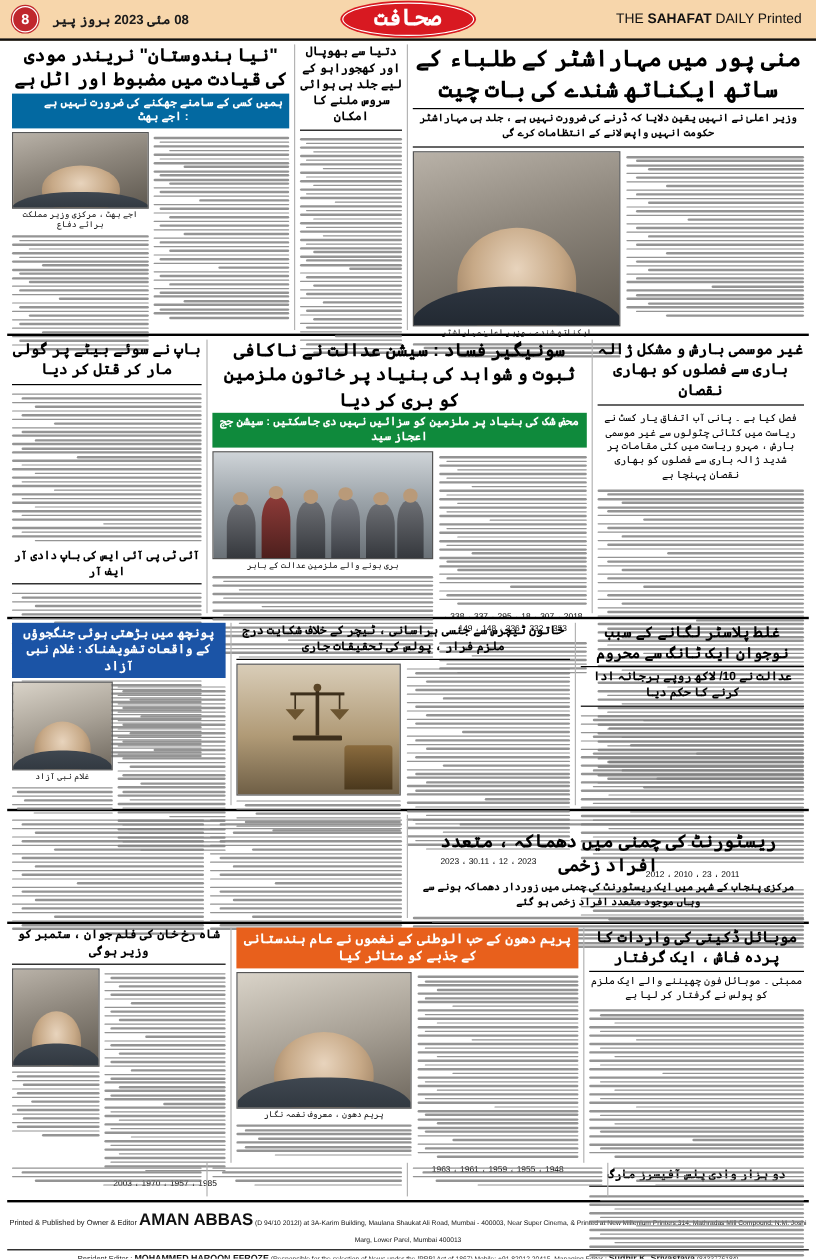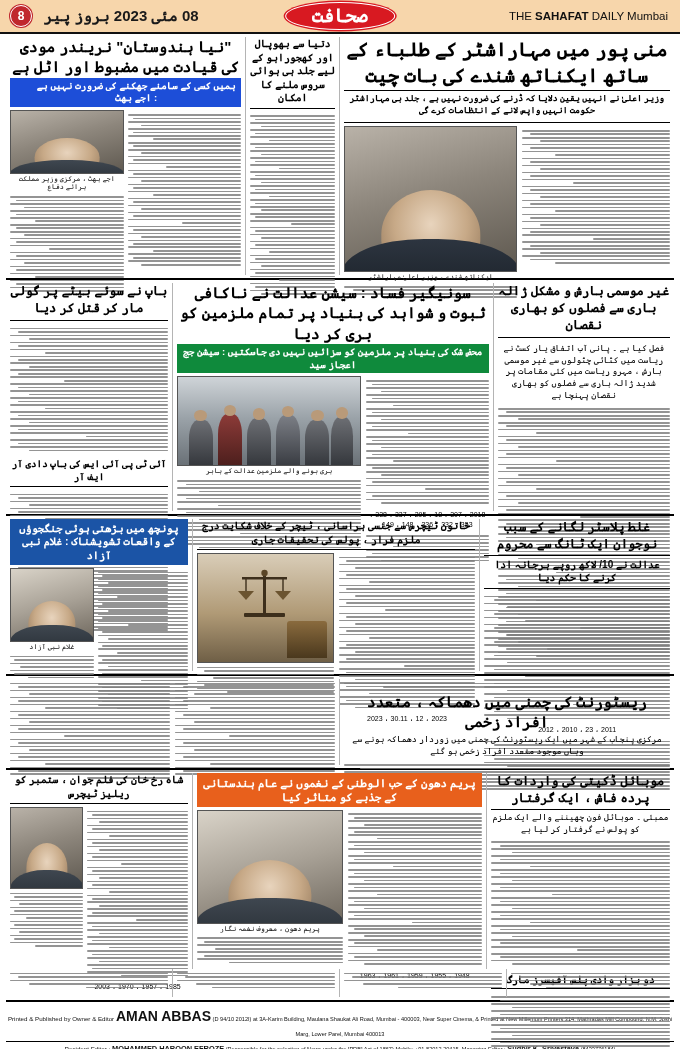--- a/index.html
+++ b/index.html
@@ -16,21 +16,21 @@
     position:relative;height:32px;background:#f7d6ab;
     border-bottom:2px solid #111;display:flex;align-items:center;
   }
   .page-badge{
     width:20px;height:20px;border-radius:50%;background:#c0272d;color:#fff;
     font-size:12px;font-weight:bold;display:flex;align-items:center;justify-content:center;
     margin-left:10px;margin-right:12px;border:1px solid #fff;
     box-shadow:0 0 0 1px #c0272d;
   }
   .dateline{
-    font-size:15px;font-weight:bold;color:#1a1a1a;direction:rtl;
+    font-size:11px;font-weight:bold;color:#1a1a1a;direction:rtl;
     letter-spacing:-.2px;
   }
   .logo-wrap{
     position:absolute;left:50%;top:50%;transform:translate(-50%,-50%);
   }
   .logo-oval{
     background:#d81921;color:#fff;border-radius:50%/50%;
     padding:3px 26px;font-size:19px;font-weight:bold;direction:rtl;
     border:1.5px solid #fff;box-shadow:0 0 0 1.5px #d81921;
     line-height:1.05;letter-spacing:-1px;
@@ -63,21 +63,21 @@
   .hl-underline{border-bottom:1.5px solid #000;padding-bottom:2px;}
 
   .kicker{
     direction:rtl;text-align:center;font-size:8.5px;font-weight:bold;
     line-height:1.4;color:#000;padding:2px 1px;
   }
   .band{
     direction:rtl;text-align:center;font-weight:bold;color:#fff;
     font-size:9.5px;padding:2.5px 3px;line-height:1.3;
   }
-  .band-pink{background:#1d4ed8;padding-left:24px;}
+  .band-pink{background:#0369a1;padding-left:24px;}
   .band-green{background:#0f8a3c;}
   .band-blue{background:#1b54a6;}
   .band-orange{background:#e8601c;}
 
   
   .txt{direction:rtl;padding:2px 0;}
   .ln{
     height:2px;background:#7c7c7c;margin:2.4px 0;border-radius:1px;
     opacity:.82;
   }
@@ -140,21 +140,21 @@
 
 <div class="page">
 
   <div class="masthead">
     <div class="page-badge">8</div>
     <div class="dateline">08 مئی 2023 بروز پیر</div>
     <div class="logo-wrap">
       <div class="logo-oval">صحافت</div>
     </div>
     <div class="eng-title">
-      <span>THE </span><b>SAHAFAT</b><span> DAILY Mumbai</span>
+      <span>THE </span><b>SAHAFAT</b><span> DAILY Printed</span>
     </div>
   </div>
 
   <div class="body-area">
 
     <div class="row" style="height:238px;margin-top:3px;">
 
       <div class="col" style="width:50%;">
         <div class="hl hl-xl hl-underline">منی پور میں مہاراشٹر کے طلباء کے ساتھ ایکناتھ شندے کی بات چیت</div>
         <div class="kicker">وزیر اعلیٰ نے انہیں یقین دلایا کہ ڈرنے کی ضرورت نہیں ہے ، جلد ہی مہاراشٹر حکومت انہیں واپس لانے کے انتظامات کرے گی</div>
@@ -443,21 +443,21 @@
             <div class="ln s1"></div>
             <div class="ln s3"></div>
           <div class="ln s1"></div>
             <div class="ln s2"></div>
             <div class="ln s1"></div>
             <div class="ln s4"></div>
         </div>
       </div>
 
       <div class="col" style="width:48%;">
-        <div class="hl hl-lg">سونیگیر فساد : سیشن عدالت نے ناکافی ثبوت و شواہد کی بنیاد پر تمام ملزمین کو بری کر دیا</div>
+        <div class="hl hl-lg">سونیگیر فساد : سیشن عدالت نے ناکافی ثبوت و شواہد کی بنیاد پر خاتون ملزمین کو بری کر دیا</div>
         <div class="band band-green">محض شک کی بنیاد پر ملزمین کو سزائیں نہیں دی جاسکتیں : سیشن جج اعجاز سید</div>
         <div style="display:flex;direction:rtl;gap:5px;margin-top:3px;">
           <div style="width:40%;">
             <div class="txt dense">
               <div class="ln s1"></div>
                 <div class="ln s2"></div>
                 <div class="ln s1"></div>
                 <div class="ln s3"></div>
               <div class="ln s1"></div>
                 <div class="ln s2"></div>
@@ -840,21 +840,21 @@
 
     <div class="rule-h thick"></div>
 
     <div class="row" style="height:86px;">
       <div class="col" style="width:50%;">
         <div class="txt dense">
           <div class="ln s1"></div>
             <div class="ln s3"></div>
         </div>
         <div class="hl hl-lg">ریسٹورنٹ کی چمنی میں دھماکہ ، متعدد افراد زخمی</div>
-        <div class="kicker" style="font-weight:normal;">مرکزی پنجاب کے شہر میں ایک ریسٹورنٹ کی چمنی میں زوردار دھماکہ ہونے سے وہاں موجود متعدد افراد زخمی ہو گئے</div>
+        <div class="kicker" style="font-weight:bold;">مرکزی پنجاب کے شہر میں ایک ریسٹورنٹ کی چمنی میں زوردار دھماکہ ہونے سے وہاں موجود متعدد افراد زخمی ہو گئے</div>
         <div class="txt dense">
           <div class="ln s1"></div>
             <div class="ln s2"></div>
             <div class="ln s1"></div>
             <div class="ln s3"></div>
           <div class="ln s1"></div>
             <div class="ln s2"></div>
             <div class="ln s1"></div>
             <div class="ln s4"></div>
         </div>
@@ -1058,21 +1058,21 @@
               <div class="ln s1"></div>
                 <div class="ln s2"></div>
                 <div class="ln s1"></div>
                 <div class="ln s4"></div>
             </div>
           </div>
         </div>
       </div>
 
       <div class="col" style="width:28%;">
-        <div class="hl hl-sm">شاہ رخ خان کی فلم جوان ، ستمبر کو ریلیز ٹیچرس</div>
+        <div class="hl hl-sm">شاہ رخ خان کی فلم جوان ، ستمبر کو وزیر ہوگی</div>
         <div class="rule-h"></div>
         <div style="display:flex;direction:rtl;gap:4px;">
           <div style="width:58%;">
             <div class="txt dense">
               <div class="ln s1"></div>
                 <div class="ln s2"></div>
                 <div class="ln s1"></div>
                 <div class="ln s3"></div>
               <div class="ln s1"></div>
                 <div class="ln s2"></div>

